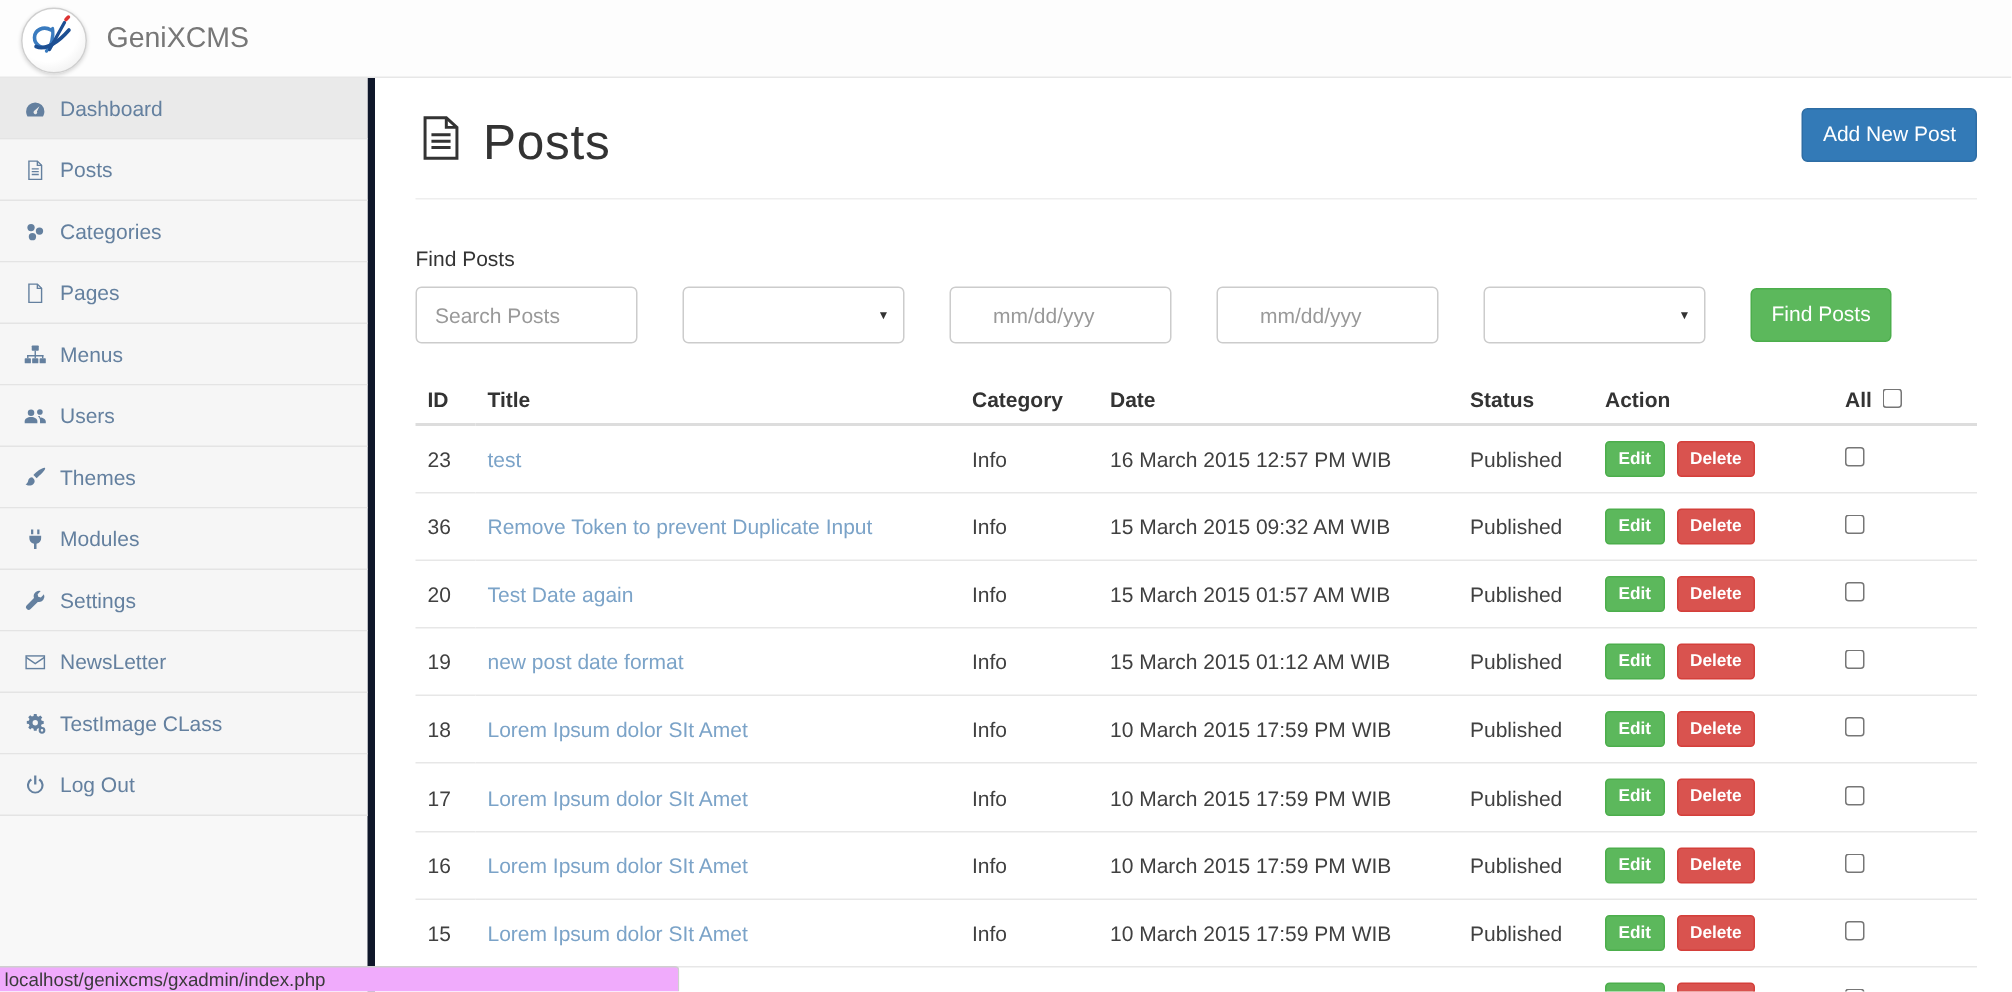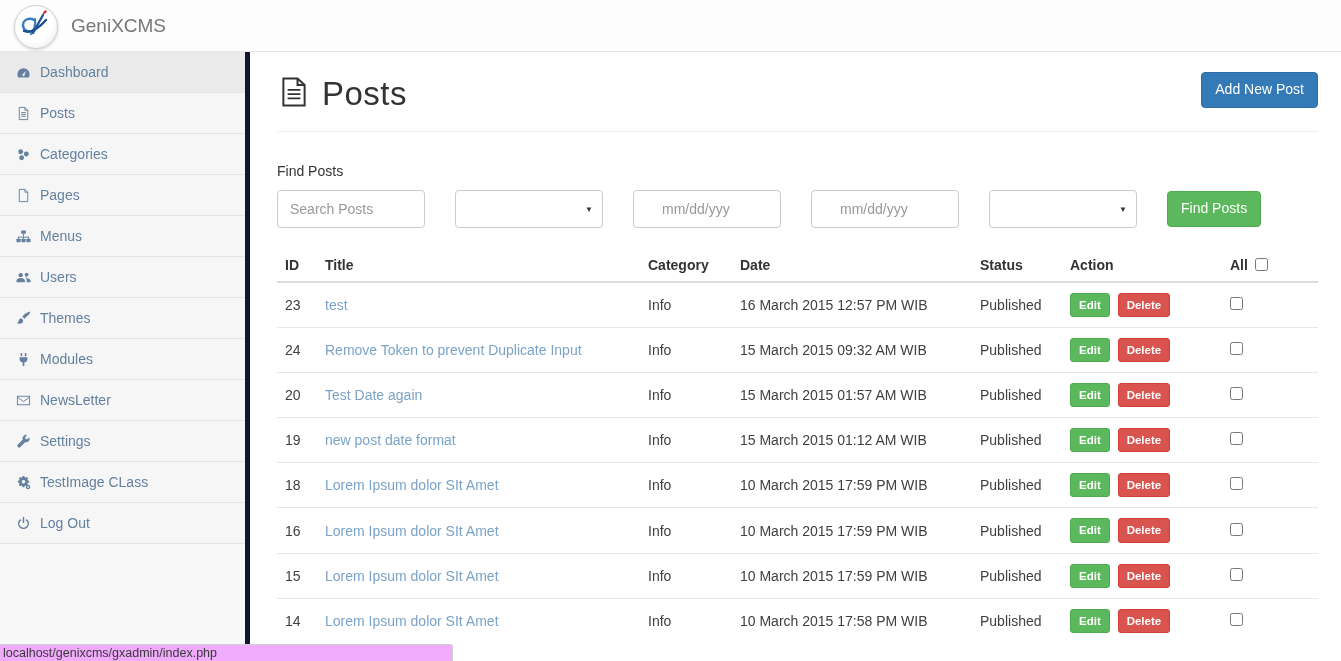--- a/index.html
+++ b/index.html
@@ -212,34 +212,34 @@
     <div class="side-item">
       <span class="icn">
         <svg viewBox="0 0 16 16" width="15" height="15" fill="currentColor">
           <path d="M5 1h1.6v3.5H5zM9.4 1H11v3.5H9.4zM3.8 5.5h8.4v1.6a4.2 4.2 0 0 1-3.3 4.1V15H7.1v-3.8a4.2 4.2 0 0 1-3.3-4.1z"></path>
         </svg>
       </span>
       <span>Modules</span>
     </div>
     <div class="side-item">
       <span class="icn">
+        <svg viewBox="0 0 16 16" width="15" height="15" fill="currentColor">
+          <path d="M14.2 3.4 12 5.6l-1.9-.4-.4-1.9 2.2-2.2a3.9 3.9 0 0 0-4.8 5L2 11.2a1.9 1.9 0 1 0 2.7 2.7l5.1-5.1a3.9 3.9 0 0 0 4.4-5.4z"></path>
+        </svg>
+      </span>
+      <span>Settings</span>
+    </div>
+    <div class="side-item">
+      <span class="icn">
         <svg viewBox="0 0 16 16" width="15" height="15" fill="none" stroke="currentColor">
           <rect x="1.5" y="3.5" width="13" height="9"></rect>
           <path d="m1.5 4.5 6.5 4.5 6.5-4.5"></path>
         </svg>
       </span>
       <span>NewsLetter</span>
-    </div>
-    <div class="side-item">
-      <span class="icn">
-        <svg viewBox="0 0 16 16" width="15" height="15" fill="currentColor">
-          <path d="M14.2 3.4 12 5.6l-1.9-.4-.4-1.9 2.2-2.2a3.9 3.9 0 0 0-4.8 5L2 11.2a1.9 1.9 0 1 0 2.7 2.7l5.1-5.1a3.9 3.9 0 0 0 4.4-5.4z"></path>
-        </svg>
-      </span>
-      <span>Settings</span>
     </div>
     <div class="side-item">
       <span class="icn">
         <svg viewBox="0 0 16 16" width="15" height="15" fill="currentColor">
           <path fill-rule="evenodd" d="M6.8 2.5 7 1h2l.2 1.5 1.2.5 1.2-.9 1.4 1.4-.9 1.2.5 1.2 1.4.2v2l-1.4.2-.5 1.2.9 1.2-1.4 1.4-1.2-.9-1.2.5L9 13H7l-.2-1.4-1.2-.5-1.2.9L3 10.6l.9-1.2-.5-1.2L2 8V6l1.4-.2.5-1.2-.9-1.2L4.4 2l1.2.9zM8 5.4A1.9 1.9 0 1 0 8 9.2 1.9 1.9 0 0 0 8 5.4z"></path>
           <path fill-rule="evenodd" d="M12.8 10.3a2.4 2.4 0 1 0 0 4.8 2.4 2.4 0 0 0 0-4.8zm0 1.5a.9.9 0 1 1 0 1.8.9.9 0 0 1 0-1.8z"></path>
         </svg>
       </span>
       <span>TestImage CLass</span>
     </div>
@@ -318,21 +318,21 @@
     <td>16 March 2015 12:57 PM WIB</td>
     <td>Published</td>
     <td>
       <span class="btn-xs btn-edit">Edit</span>
       <span class="btn-xs btn-delete">Delete</span>
     </td>
     <td><input type="checkbox" style=""></td>
   </tr>
 
   <tr>
-    <td>24</td>
+    <td>36</td>
     <td><a href="#">Remove Token to prevent Duplicate Input</a></td>
     <td>Info</td>
     <td>15 March 2015 09:32 AM WIB</td>
     <td>Published</td>
     <td>
       <span class="btn-xs btn-edit">Edit</span>
       <span class="btn-xs btn-delete">Delete</span>
     </td>
     <td><input type="checkbox" style=""></td>
   </tr>
@@ -369,20 +369,32 @@
     <td>Info</td>
     <td>10 March 2015 17:59 PM WIB</td>
     <td>Published</td>
     <td>
       <span class="btn-xs btn-edit">Edit</span>
       <span class="btn-xs btn-delete">Delete</span>
     </td>
     <td><input type="checkbox" style=""></td>
   </tr>
 
+  <tr>
+    <td>17</td>
+    <td><a href="#">Lorem Ipsum dolor SIt Amet</a></td>
+    <td>Info</td>
+    <td>10 March 2015 17:59 PM WIB</td>
+    <td>Published</td>
+    <td>
+      <span class="btn-xs btn-edit">Edit</span>
+      <span class="btn-xs btn-delete">Delete</span>
+    </td>
+    <td><input type="checkbox" style=""></td>
+  </tr>
 
   <tr>
     <td>16</td>
     <td><a href="#">Lorem Ipsum dolor SIt Amet</a></td>
     <td>Info</td>
     <td>10 March 2015 17:59 PM WIB</td>
     <td>Published</td>
     <td>
       <span class="btn-xs btn-edit">Edit</span>
       <span class="btn-xs btn-delete">Delete</span>

